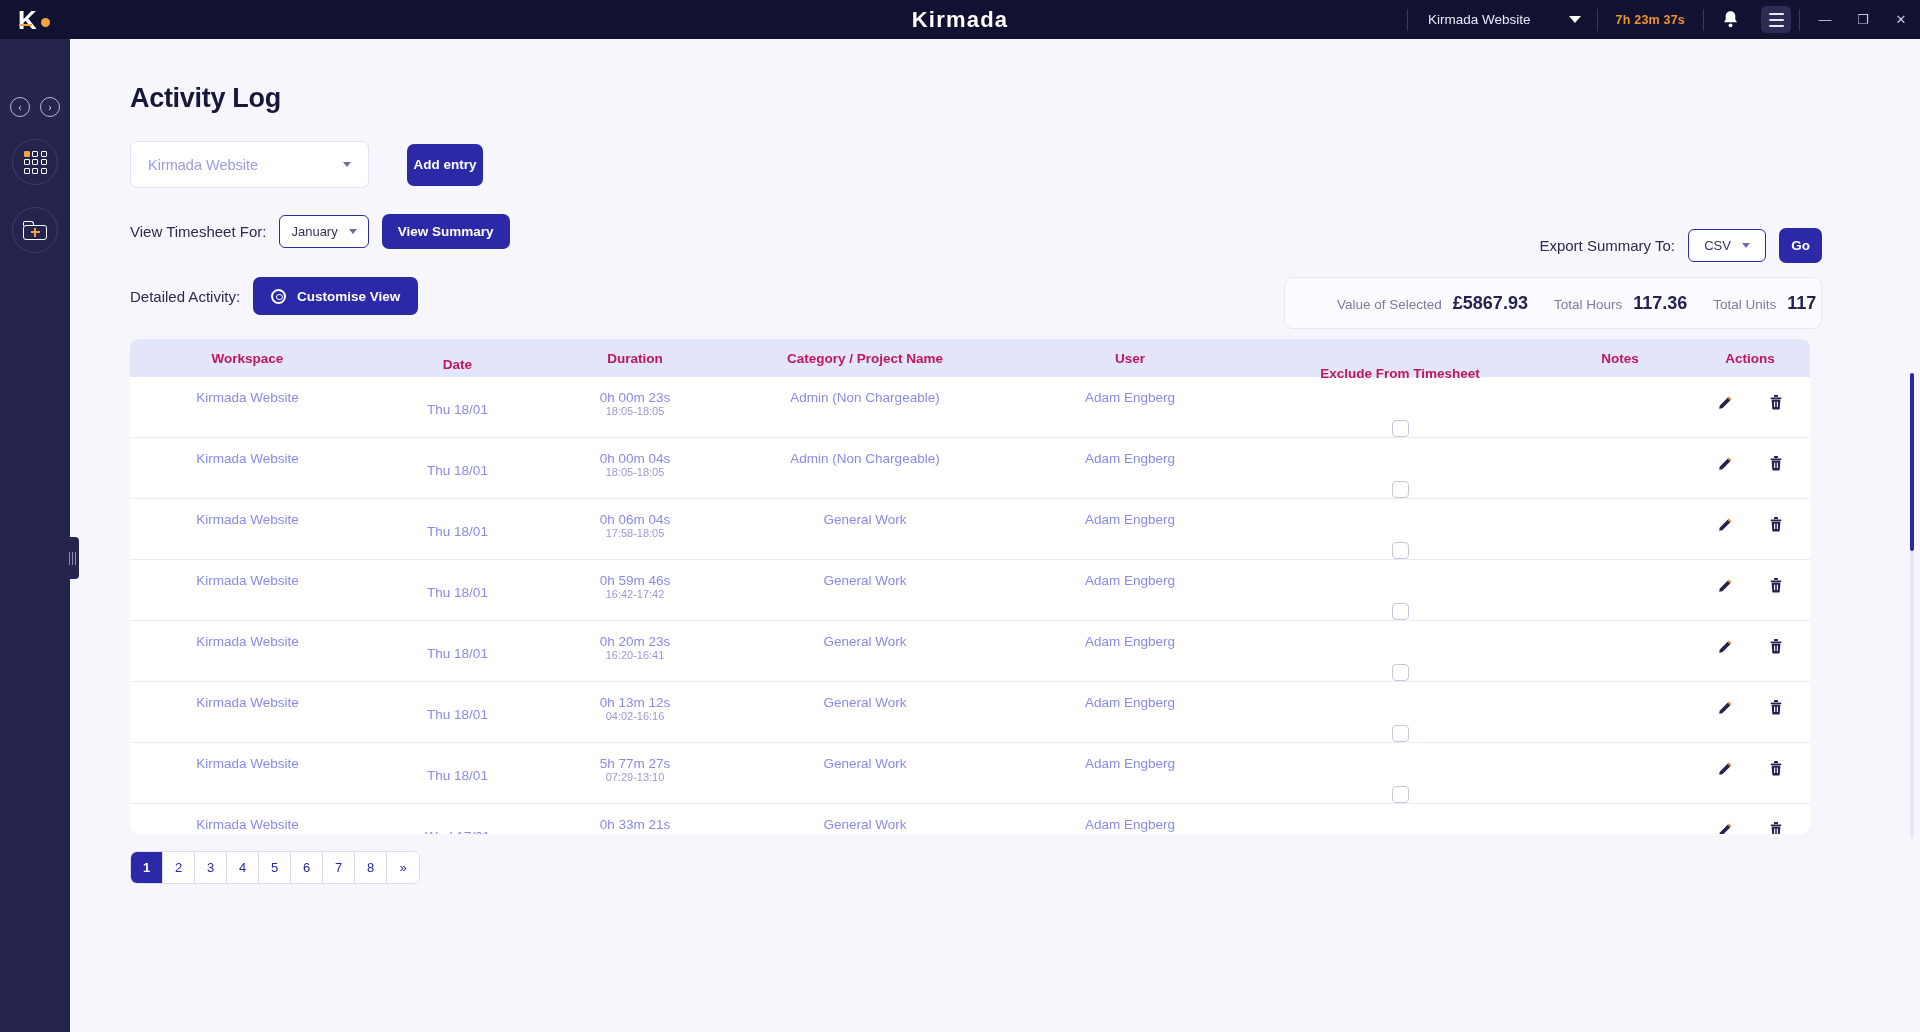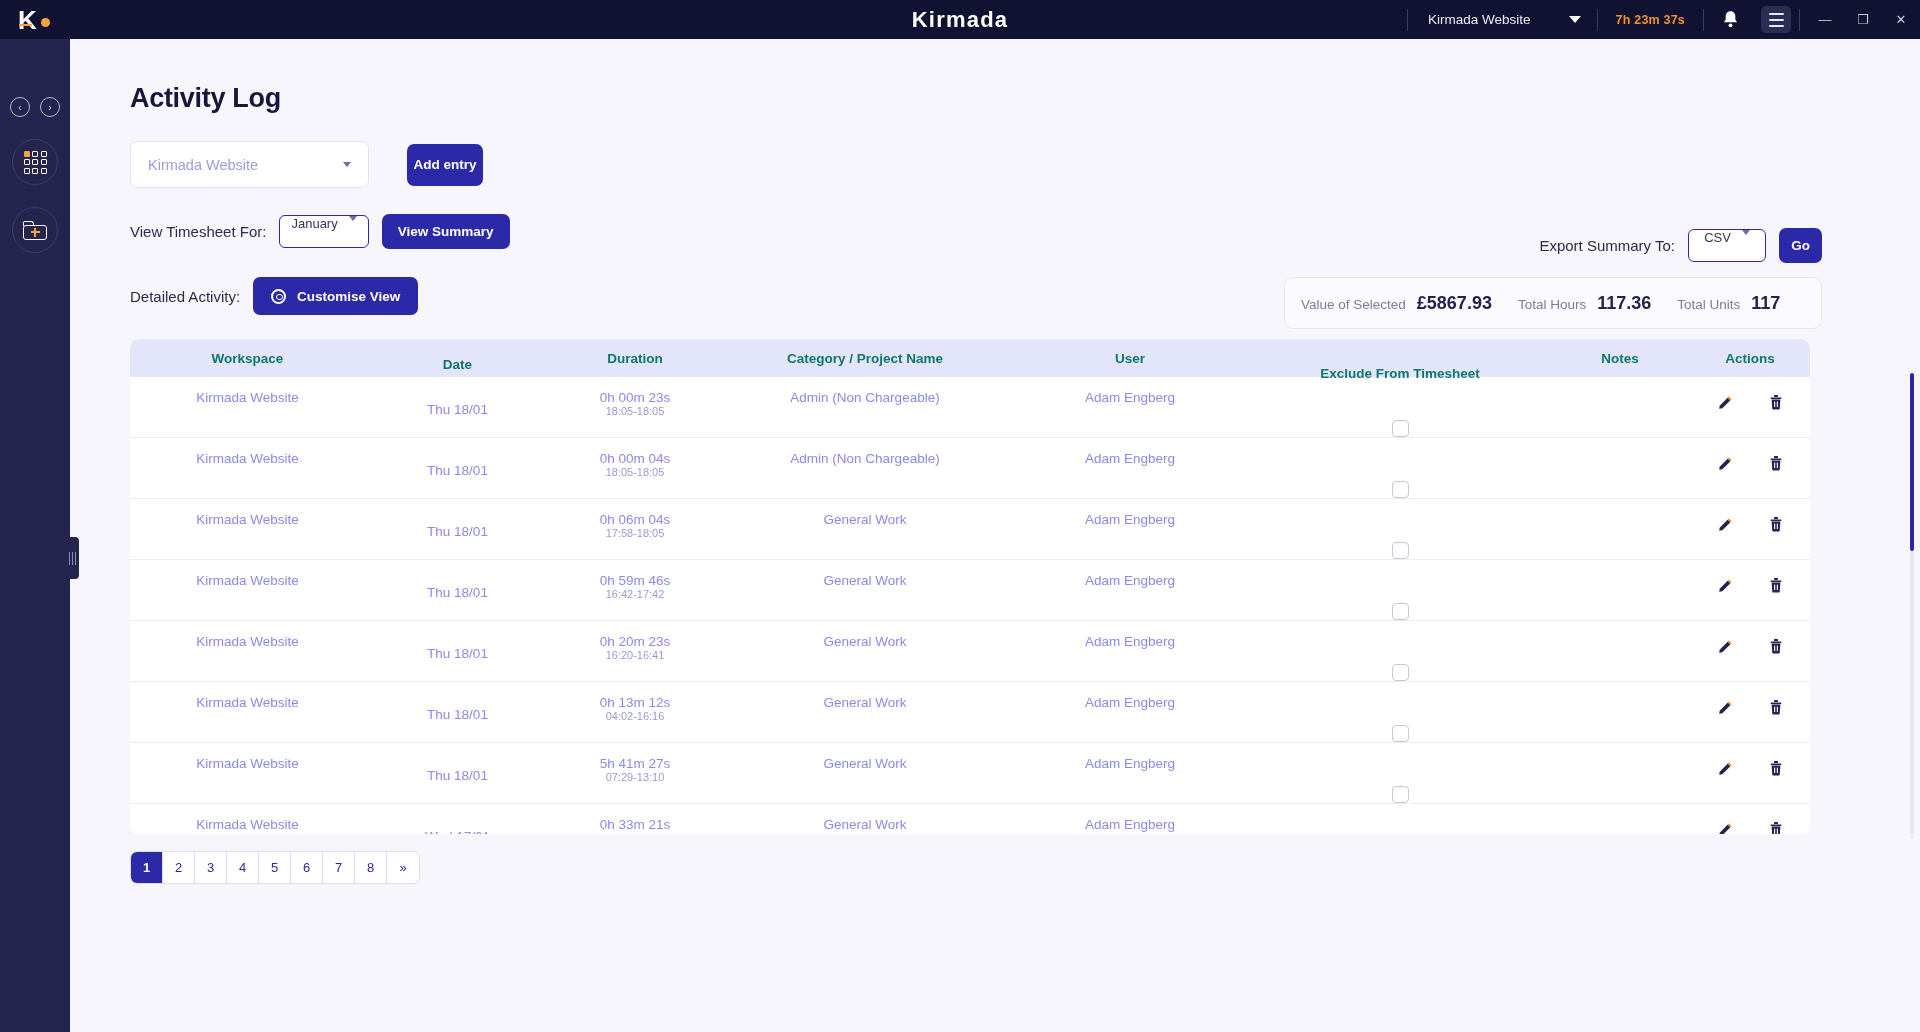--- a/index.html
+++ b/index.html
@@ -165,21 +165,21 @@
 
   .row-ts {
     display: flex; align-items: center;
     margin: 26px 0 0 60px; gap: 13px;
   }
   .lbl { font-size: 15px; color: #2b2b4d; }
   .mini-dd {
     height: 33px; min-width: 78px;
     background: #ffffff; border: 1px solid #2c29a8;
     border-radius: 6px;
-    display: flex; align-items: flex-start; justify-content: center; gap: 11px;
+    display: flex; align-items: center; justify-content: center; gap: 11px;
     padding: 0 11px; cursor: pointer;
   }
   .mini-dd span { font-size: 13px; color: #33335e; }
   .btn-summary { height: 35px; padding: 0 16px; font-size: 13.5px; }
 
   .export-zone {
     position: absolute; right: 98px; top: 189px;
     display: flex; align-items: center; gap: 13px;
   }
   .btn-go { width: 43px; height: 35px; font-size: 13.5px; }
@@ -198,40 +198,40 @@
     width: 4.2px; height: 4.2px; border-radius: 50%;
     border: 1.6px solid #ffffff;
   }
 
   .summary-card {
     position: absolute; right: 98px; top: 238px;
     width: 538px; height: 52px;
     background: #fbfbff; border: 1px solid #e8e8f5;
     border-radius: 9px;
     display: flex; align-items: center; gap: 26px;
-    padding-left: 16px;
+    padding-left: 52px;
   }
   .sum-item { display: flex; align-items: baseline; gap: 11px; }
   .sum-lbl { font-size: 13.5px; color: #7b7b9e; }
   .sum-val { font-size: 18px; font-weight: 700; color: #23234e; }
 
   
   .table-wrap {
     position: absolute; left: 60px; top: 300px;
     width: 1680px; height: 495px;
     background: #ffffff;
     border-radius: 9px;
     overflow: hidden;
   }
   .thead {
     height: 38px; background: #e3e5fb;
     display: flex; align-items: center;
   }
   .thead div {
-    font-size: 13.5px; font-weight: 700; color: #0f766e;
+    font-size: 13.5px; font-weight: 700; color: #be185d;
     text-align: center;
   }
   .tbody { background: #ffffff; }
   .trow {
     display: flex; align-items: flex-start;
     height: 61px;
     border-bottom: 1px solid #ececf4;
     padding-top: 13px;
   }
   .trow > div { text-align: center; font-size: 13.5px; color: #8a8ae8; }
@@ -601,21 +601,21 @@
                 <rect x="5.1" y="7.6" width="1.1" height="5.4" fill="#ffffff"></rect>
                 <rect x="7.8" y="7.6" width="1.1" height="5.4" fill="#ffffff"></rect>
               </svg>
             </span>
           </div>
         </div>
         <div class="trow">
           <div class="c-ws">Kirmada Website</div>
           <div class="c-dt">Thu 18/01</div>
           <div class="c-du">
-            <div class="dur-main">5h 41m 27s</div>
+            <div class="dur-main">5h 77m 27s</div>
             <div class="dur-sub">07:29-13:10</div>
           </div>
           <div class="c-cat">General Work</div>
           <div class="c-usr">Adam Engberg</div>
           <div class="c-ex">
             <div class="cbox"></div>
           </div>
           <div class="c-nt"></div>
           <div class="c-ac acts">
             <span class="ic-btn">

